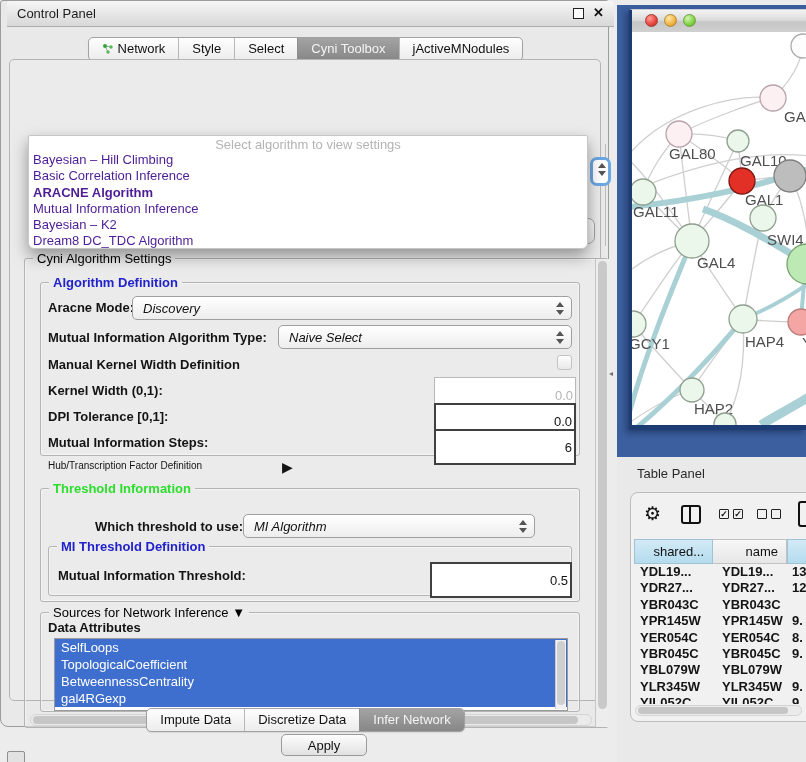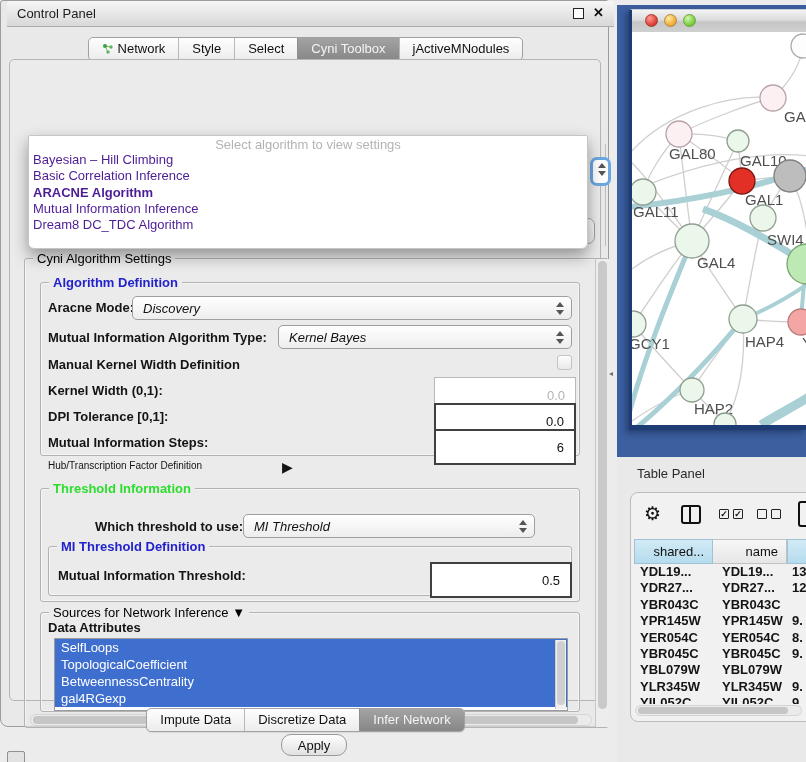--- a/index.html
+++ b/index.html
@@ -59,41 +59,41 @@
   
   .combo{position:absolute;background:linear-gradient(#ffffff,#ededed);border:1px solid #9f9f9f;
          border-radius:5px;height:24px;box-sizing:border-box;}
   .combo .val{position:absolute;left:10px;top:4px;font-size:13px;color:#111;font-style:italic;}
   .spin{position:absolute;right:8px;top:4px;width:7px;height:15px;}
   .spin:before{content:"";position:absolute;left:0;top:1px;border-left:4px solid transparent;
                border-right:4px solid transparent;border-bottom:5px solid #555;}
   .spin:after{content:"";position:absolute;left:0;bottom:1px;border-left:4px solid transparent;
               border-right:4px solid transparent;border-top:5px solid #555;}
   .field{position:absolute;background:#fff;border:2px solid #404040;height:36px;box-sizing:border-box;
-         font-size:13px;display:flex;align-items:center;justify-content:flex-end;padding:0 10px;color:#111;}
+         font-size:13px;display:flex;align-items:center;justify-content:flex-end;padding:0 2px;color:#111;}
   .field.disabled{border:1px solid #b9b9b9;color:#b4b4b4;}
   .checkbox{position:absolute;width:15px;height:15px;border:1px solid #c3c3c3;border-radius:3px;
             background:linear-gradient(#fdfdfd,#e9e9e9);box-sizing:border-box;}
   .lbl{position:absolute;font-size:13px;color:#141414;white-space:nowrap;}
 
   
   #src-list{left:44px;top:578px;width:514px;height:73px;background:#fff;border:1px solid #9b9b9b;
             overflow:hidden;box-sizing:border-box;}
   .src-item{background:#3f6fce;color:#fff;font-size:13px;height:17px;line-height:17px;padding-left:6px;}
   #src-vscroll{position:absolute;right:1px;top:1px;width:10px;height:69px;background:#f0f0f0;border-left:1px solid #ccc;}
   #src-vthumb{position:absolute;left:1px;top:1px;width:8px;height:64px;background:#cfcfcf;border-radius:4px;}
 
   
   .hscroll{position:absolute;background:#ebebeb;border:1px solid #d4d4d4;border-radius:6px;box-sizing:border-box;}
   .hthumb{position:absolute;top:1px;bottom:1px;background:#c6c6c6;border-radius:5px;}
   #set-vscroll{left:585px;top:199px;width:13px;height:468px;background:#ededed;border-left:1px solid #c6c6c6;}
   #set-vthumb{position:absolute;left:2px;top:2px;width:9px;height:448px;background:#c9c9c9;border-radius:5px;}
 
   
-  #apply-btn{left:271px;top:674px;width:66px;height:22px;border:1px solid #9a9a9a;border-radius:10px;
+  #apply-btn{left:271px;top:674px;width:86px;height:22px;border:1px solid #9a9a9a;border-radius:5px;
              background:linear-gradient(#fdfdfd,#e1e1e1);font-size:13px;color:#111;
              display:flex;align-items:center;justify-content:center;box-sizing:border-box;}
 
   
   #splitter{left:609px;top:369px;width:7px;height:10px;font-size:8px;color:#707070;line-height:10px;}
 
   
   #mini-btn{left:7px;top:751px;width:16px;height:14px;border:1px solid #8f8f8f;background:#e2e2e2;border-radius:2px;}
 
   
@@ -182,20 +182,21 @@
       <span class="spin"></span>
     </div>
 
     <div id="algo-popup" class="abs">
       <div id="algo-ph">Select algorithm to view settings</div>
       <div id="algo-items">
           <div class="algo-item">Bayesian – Hill Climbing</div>
           <div class="algo-item">Basic Correlation Inference</div>
           <div class="algo-item bold">ARACNE Algorithm</div>
           <div class="algo-item">Mutual Information Inference</div>
+          <div class="algo-item">Bayesian – K2</div>
           <div class="algo-item">Dream8 DC_TDC Algorithm</div>
         </div>
     </div>
 
     <div class="group" style="left:14px;top:198px;width:585px;height:470px;">
       <span class="gtitle">Cyni Algorithm Settings</span>
     </div>
     <div id="set-vscroll" class="abs">
       <div id="set-vthumb"></div>
     </div>
@@ -203,41 +204,41 @@
     <div class="group" style="left:30px;top:222px;width:540px;height:174px;">
       <span class="gtitle blue">Algorithm Definition</span>
     </div>
     <span class="lbl b" style="left:38px;top:240px;">Aracne Mode:</span>
     <div class="combo" style="left:122px;top:236px;width:440px;">
       <span class="val">Discovery</span>
       <span class="spin"></span>
     </div>
     <span class="lbl b" style="left:38px;top:270px;">Mutual Information Algorithm Type:</span>
     <div class="combo" style="left:268px;top:265px;width:294px;">
-      <span class="val">Kernel Bayes</span>
+      <span class="val">Naive Select</span>
       <span class="spin"></span>
     </div>
     <span class="lbl b dis" style="left:38px;top:297px;">Manual Kernel Width Definition</span>
     <span class="checkbox" style="left:547px;top:295px;"></span>
     <span class="lbl b dis" style="left:38px;top:323px;">Kernel Width (0,1):</span>
     <div class="field disabled" style="left:424px;top:317px;width:142px;">0.0</div>
     <span class="lbl b" style="left:38px;top:349px;">DPI Tolerance [0,1]:</span>
     <div class="field" style="left:424px;top:343px;width:142px;">0.0</div>
     <span class="lbl b" style="left:38px;top:375px;">Mutual Information Steps:</span>
     <div class="field" style="left:424px;top:369px;width:142px;">6</div>
 
     <span class="lbl" style="left:38px;top:400px;font-size:10px;">Hub/Transcription Factor Definition</span>
     <span class="lbl" style="left:272px;top:399px;font-size:14px;">▶</span>
 
     <div class="group" style="left:30px;top:428px;width:540px;height:114px;">
       <span class="gtitle green">Threshold Information</span>
     </div>
     <span class="lbl b" style="left:85px;top:459px;">Which threshold to use:</span>
     <div class="combo" style="left:233px;top:454px;width:292px;">
-      <span class="val">MI Threshold</span>
+      <span class="val">MI Algorithm</span>
       <span class="spin"></span>
     </div>
     <div class="group" style="left:38px;top:486px;width:524px;height:50px;">
       <span class="gtitle blue">MI Threshold Definition</span>
     </div>
     <span class="lbl b" style="left:48px;top:508px;">Mutual Information Threshold:</span>
     <div class="field" style="left:420px;top:502px;width:142px;">0.5</div>
 
     <div class="group" style="left:30px;top:552px;width:540px;height:100px;">
       <span class="gtitle">

